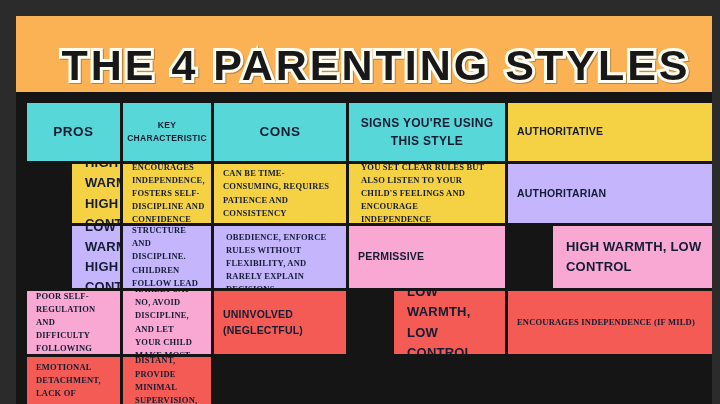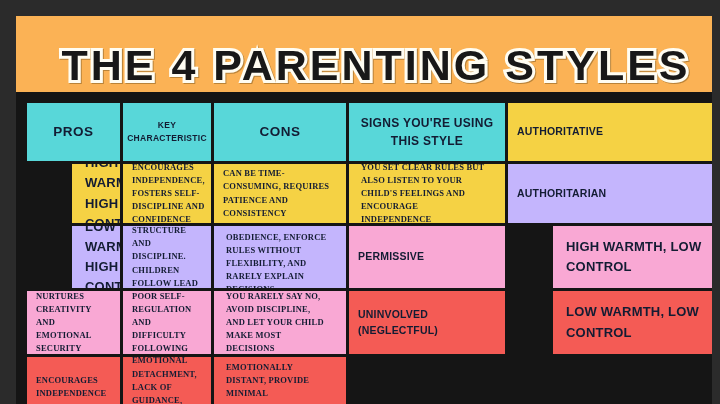--- a/index.html
+++ b/index.html
@@ -135,21 +135,20 @@
     <div class="cell td-text bg-authoritative">CAN BE TIME-CONSUMING, REQUIRES PATIENCE AND CONSISTENCY</div>
     <div class="cell td-text td-signs bg-authoritative">YOU SET CLEAR RULES BUT ALSO LISTEN TO YOUR CHILD'S FEELINGS AND ENCOURAGE INDEPENDENCE</div>
 
     <div class="cell td-style bg-authoritarian">AUTHORITARIAN</div>
     <div class="cell td-key bg-authoritarian">LOW WARMTH, HIGH CONTROL</div>
     <div class="cell td-text bg-authoritarian">CREATES STRUCTURE AND DISCIPLINE. CHILDREN FOLLOW LEAD WELL</div>
     <div class="cell td-text td-signs bg-authoritarian">YOU EXPECT STRICT OBEDIENCE, ENFORCE RULES WITHOUT FLEXIBILITY, AND RARELY EXPLAIN DECISIONS</div>
 
     <div class="cell td-style bg-permissive">PERMISSIVE</div>
     <div class="cell td-key bg-permissive">HIGH WARMTH, LOW CONTROL</div>
-    <div class="cell td-text bg-permissive">NURTURES CREATIVITY AND EMOTIONAL SECURITY</div>
     <div class="cell td-text bg-permissive">CAN LEAD TO POOR SELF-REGULATION AND DIFFICULTY FOLLOWING RULES</div>
     <div class="cell td-text td-signs bg-permissive">YOU RARELY SAY NO, AVOID DISCIPLINE, AND LET YOUR CHILD MAKE MOST DECISIONS</div>
 
     <div class="cell td-style bg-uninvolved">UNINVOLVED (NEGLECTFUL)</div>
     <div class="cell td-key bg-uninvolved">LOW WARMTH, LOW CONTROL</div>
     <div class="cell td-text bg-uninvolved">ENCOURAGES INDEPENDENCE (IF MILD)</div>
     <div class="cell td-text bg-uninvolved">LEADS TO EMOTIONAL DETACHMENT, LACK OF GUIDANCE, AND BEHAVIORAL ISSUES</div>
     <div class="cell td-text td-signs bg-uninvolved">YOU ARE EMOTIONALLY DISTANT, PROVIDE MINIMAL SUPERVISION, AND ARE OFTEN TOO BUSY OR DISENGAGED</div>
 
   </div>

